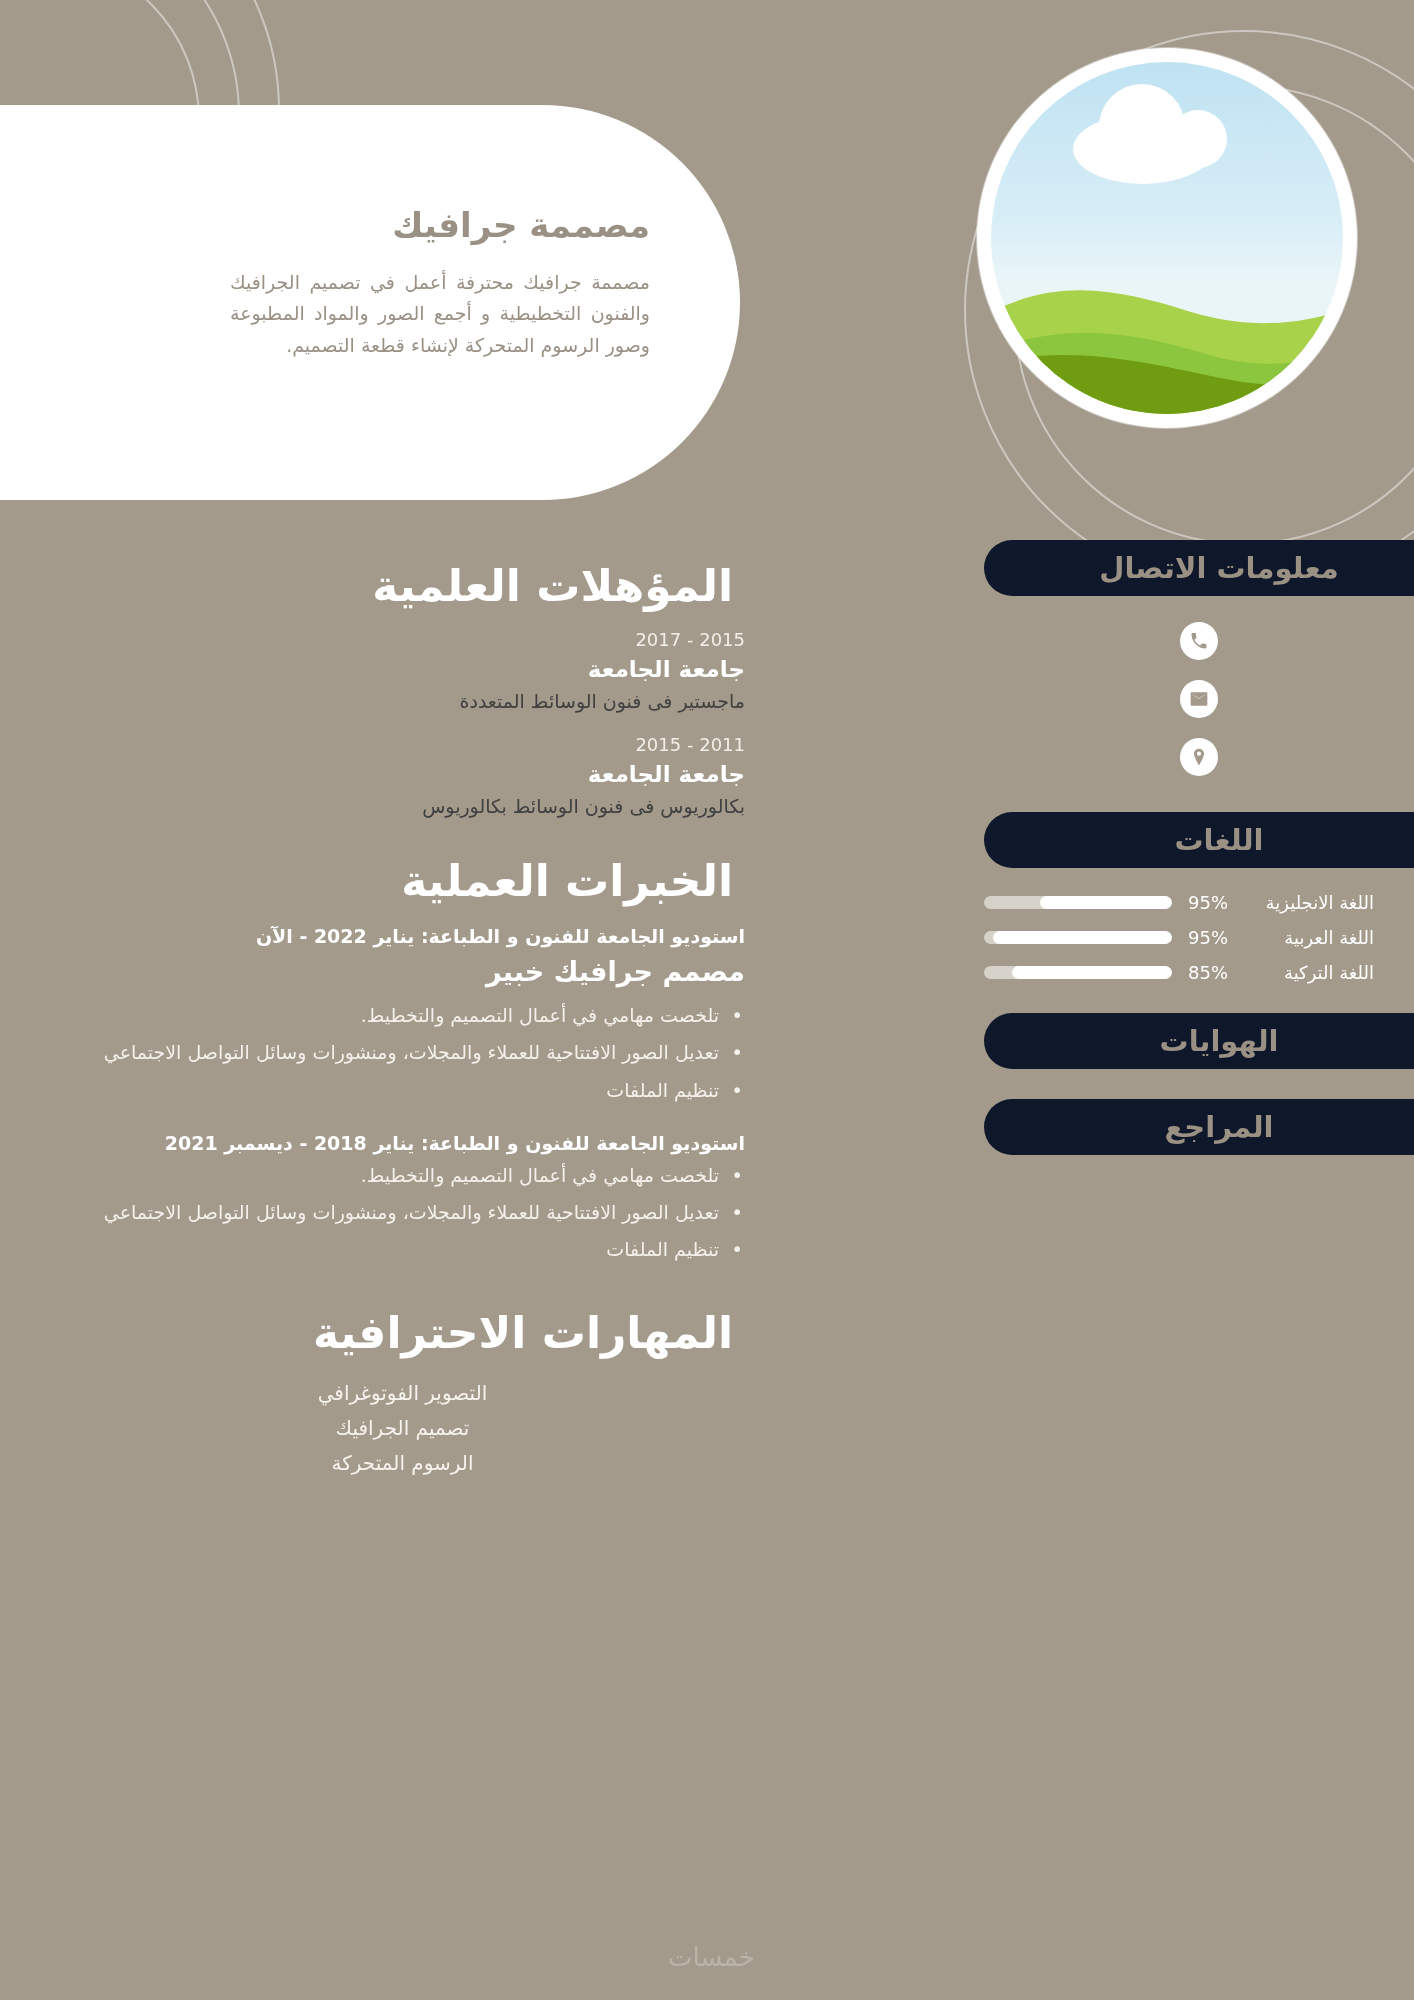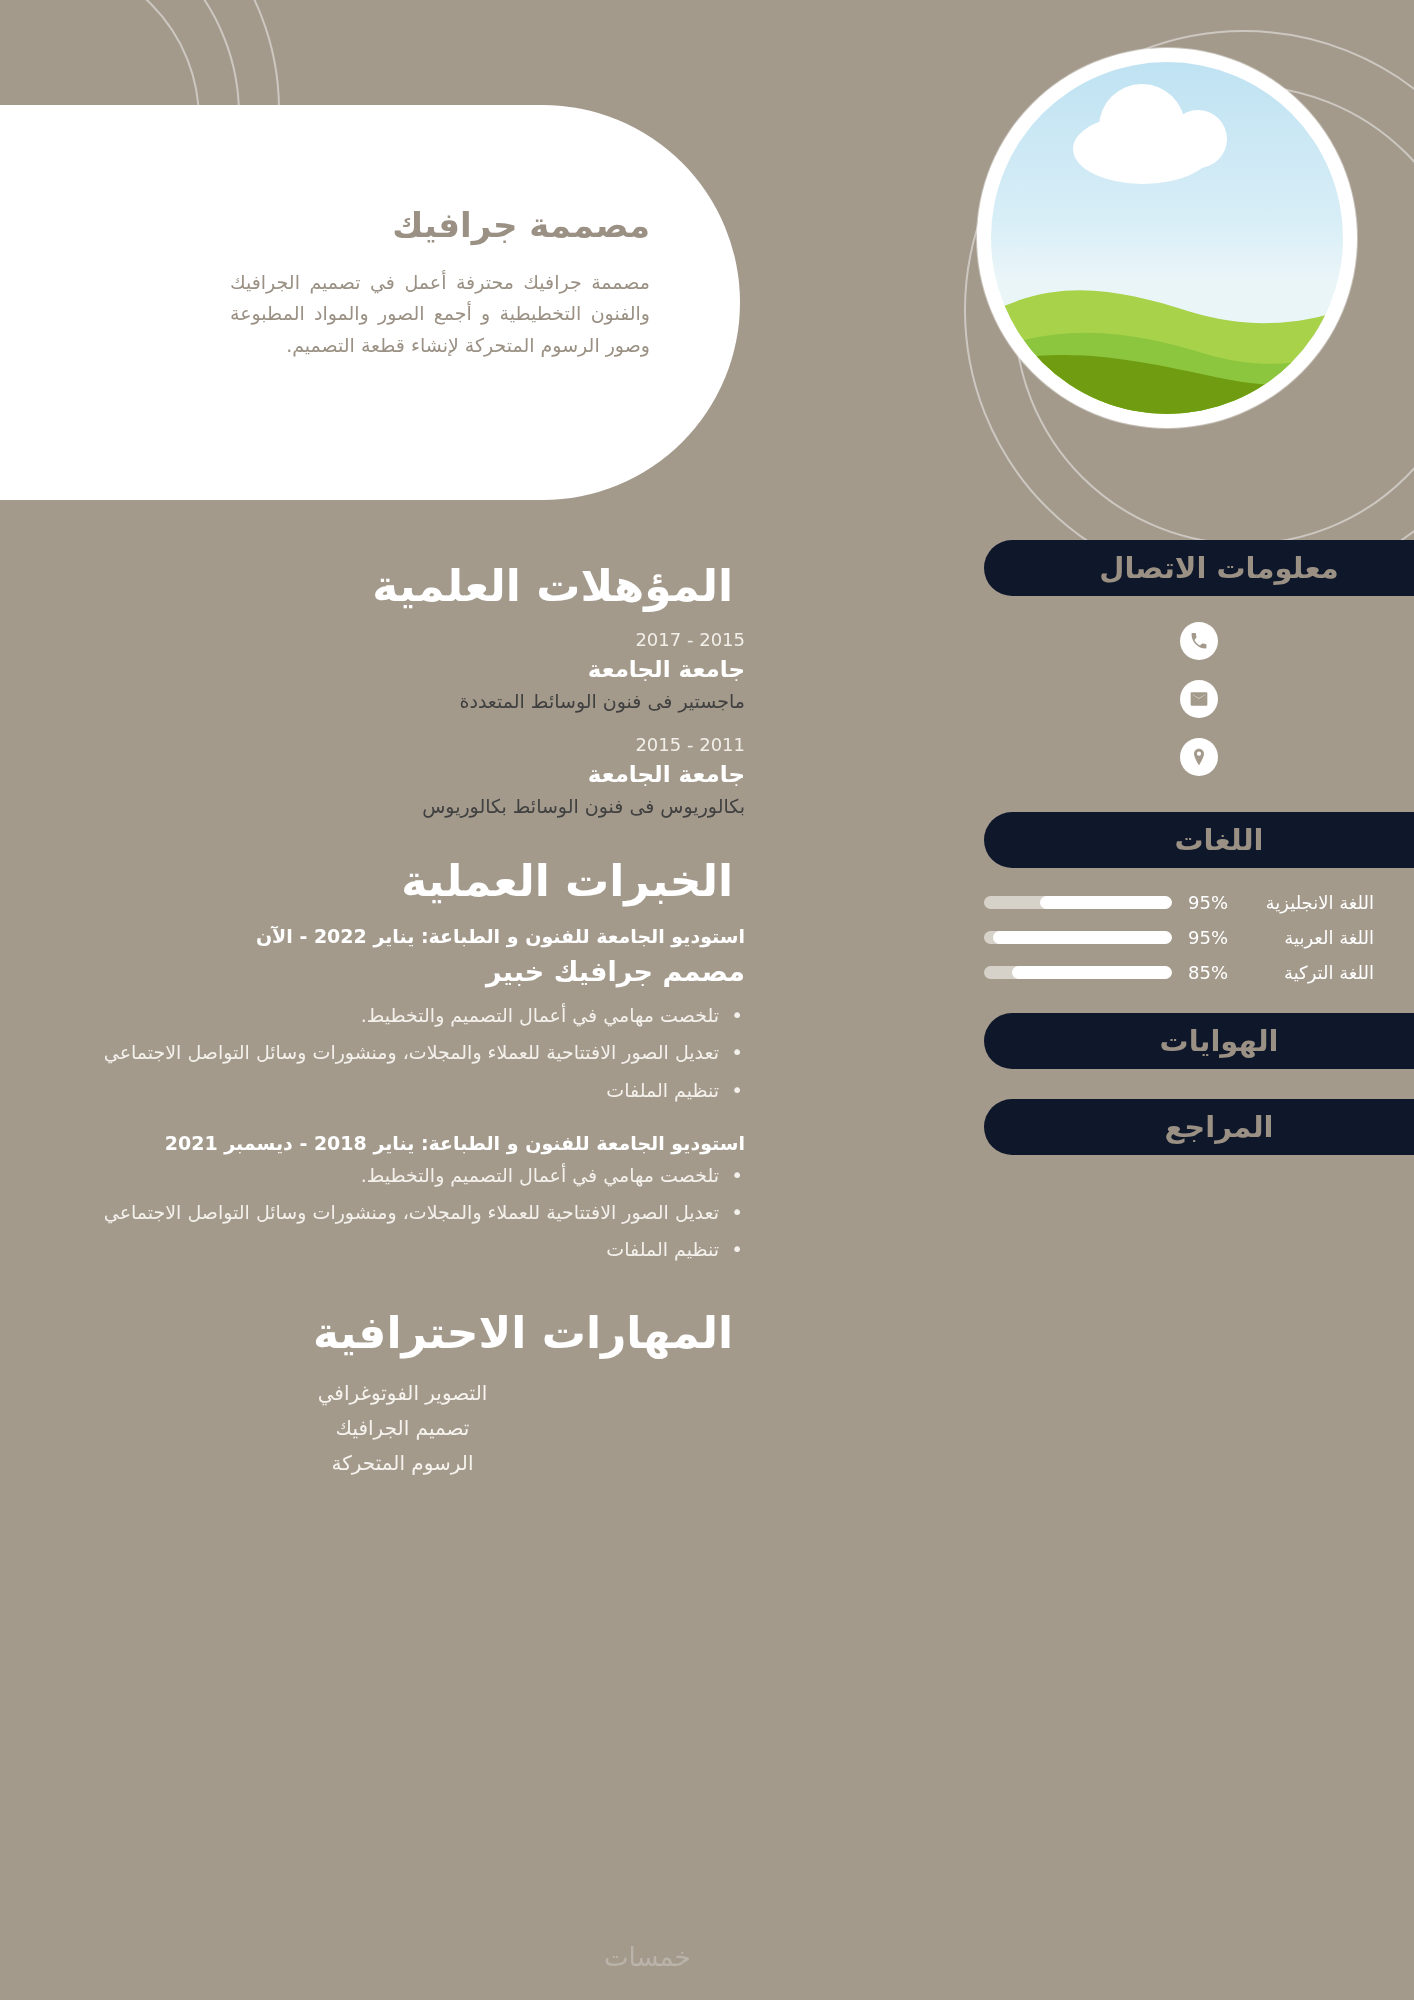--- a/index.html
+++ b/index.html
@@ -151,21 +151,21 @@
   .bar {
     flex: 1; height: 13px; border-radius: 8px;
     background: #d7d2c9; overflow: hidden; position: relative;
   }
   .bar i { position: absolute; top: 0; right: 0; height: 100%; background: #ffffff; border-radius: 8px; display:block;}
 
   .plain-list { text-align: center; padding: 22px 40px 0 90px; }
   .plain-list div { font-size: 20px; color: #f6f3ee; line-height: 1.7; }
 
   .watermark {
-    position: absolute; left: 604px; top: 1942px;
+    position: absolute; left: 668px; top: 1942px;
     font-size: 26px; color: rgba(255,255,255,.25);
     letter-spacing: 2px; z-index: 7;
   }
 </style>
 </head>
 <body>
 
 <div class="ring" style="left:-240px; top:-150px; width:520px; height:520px;"></div>
 <div class="ring" style="left:-180px; top:-95px; width:420px; height:420px;"></div>
 <div class="ring" style="left:-130px; top:-45px; width:330px; height:330px;"></div>

